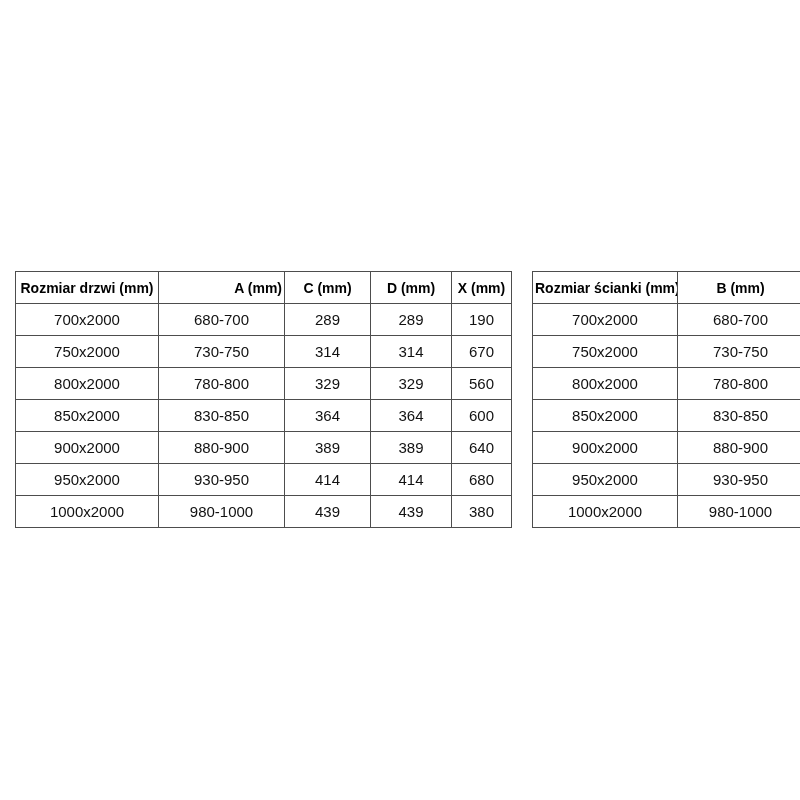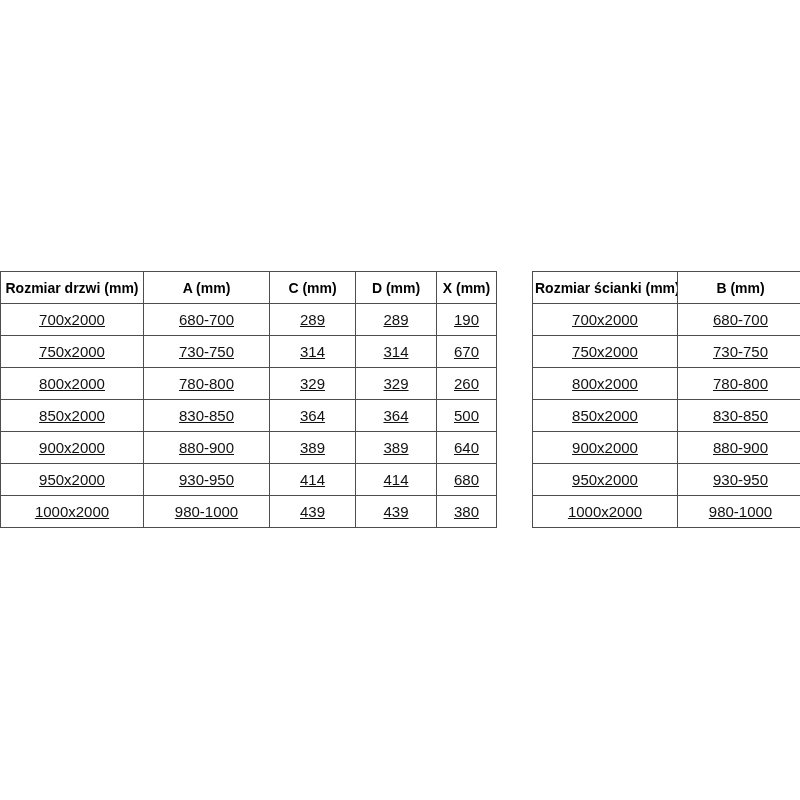--- a/index.html
+++ b/index.html
@@ -32,26 +32,25 @@
   }
   .spec-table th {
     font-weight: bold;
     font-size: 14px;
     color: var(--header-text, #000000);
   }
   .spec-table td {
     font-size: 15px;
     font-weight: normal;
     color: var(--cell-text, #111111);
-    text-decoration: underline;
   }
-  table.doors { left: 0;   top: 271px; width: 477px; }
+  table.doors { left: 15px;   top: 271px; width: 477px; }
   table.walls { left: 532px; top: 271px; width: 263px; }
   .doors th:nth-child(1) { width: 138px; }
-  .doors th:nth-child(2) { width: 121px; }
+  .doors th:nth-child(2) { width: 121px; text-align: right; }
   .doors th:nth-child(3) { width: 81px;  }
   .doors th:nth-child(4) { width: 76px;  }
   .doors th:nth-child(5) { width: 55px;  }
   .walls th:nth-child(1) { width: 140px; text-align: right; }
   .walls th:nth-child(2) { width: 121px; }
 </style>
 </head>
 <body style="--page-bg: #ffffff; --border-color: #4d4d4d; --header-text: #000000; --cell-text: #111111;">
 
 <div class="canvas">
@@ -78,28 +77,28 @@
           <td>730-750</td>
           <td>314</td>
           <td>314</td>
           <td>670</td>
         </tr>
         <tr>
           <td>800x2000</td>
           <td>780-800</td>
           <td>329</td>
           <td>329</td>
-          <td>260</td>
+          <td>560</td>
         </tr>
         <tr>
           <td>850x2000</td>
           <td>830-850</td>
           <td>364</td>
           <td>364</td>
-          <td>500</td>
+          <td>600</td>
         </tr>
         <tr>
           <td>900x2000</td>
           <td>880-900</td>
           <td>389</td>
           <td>389</td>
           <td>640</td>
         </tr>
         <tr>
           <td>950x2000</td>

